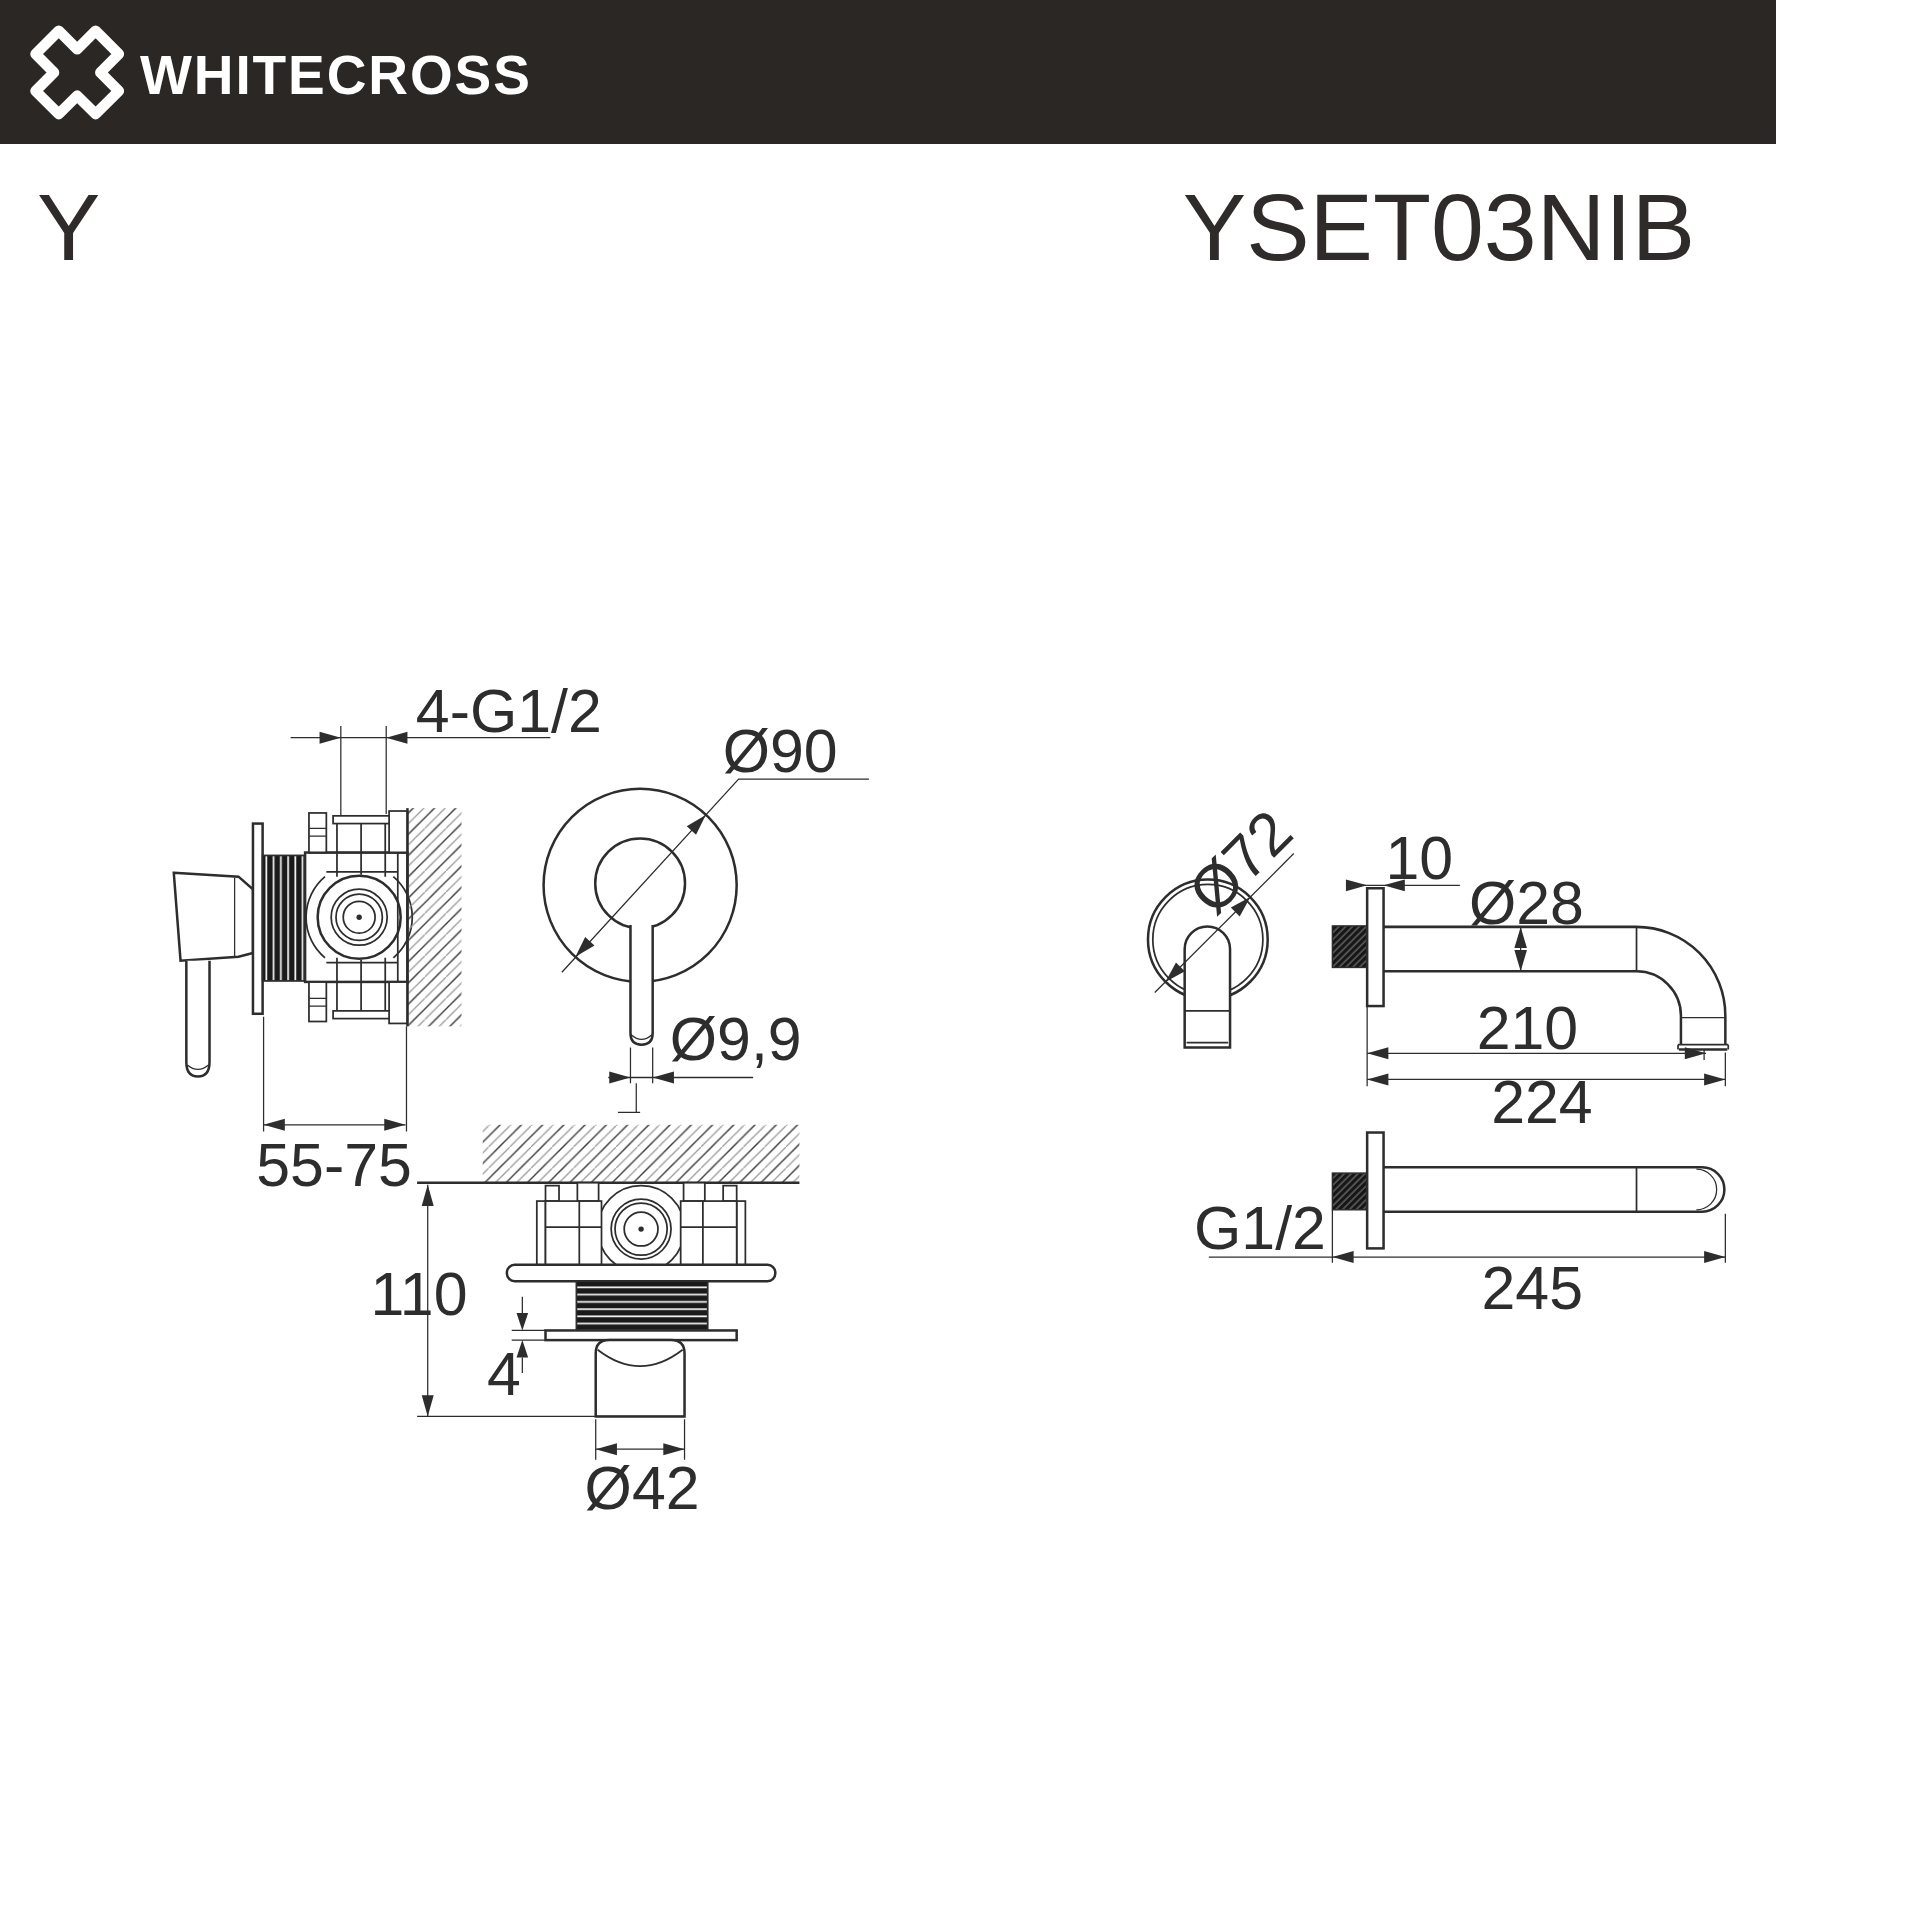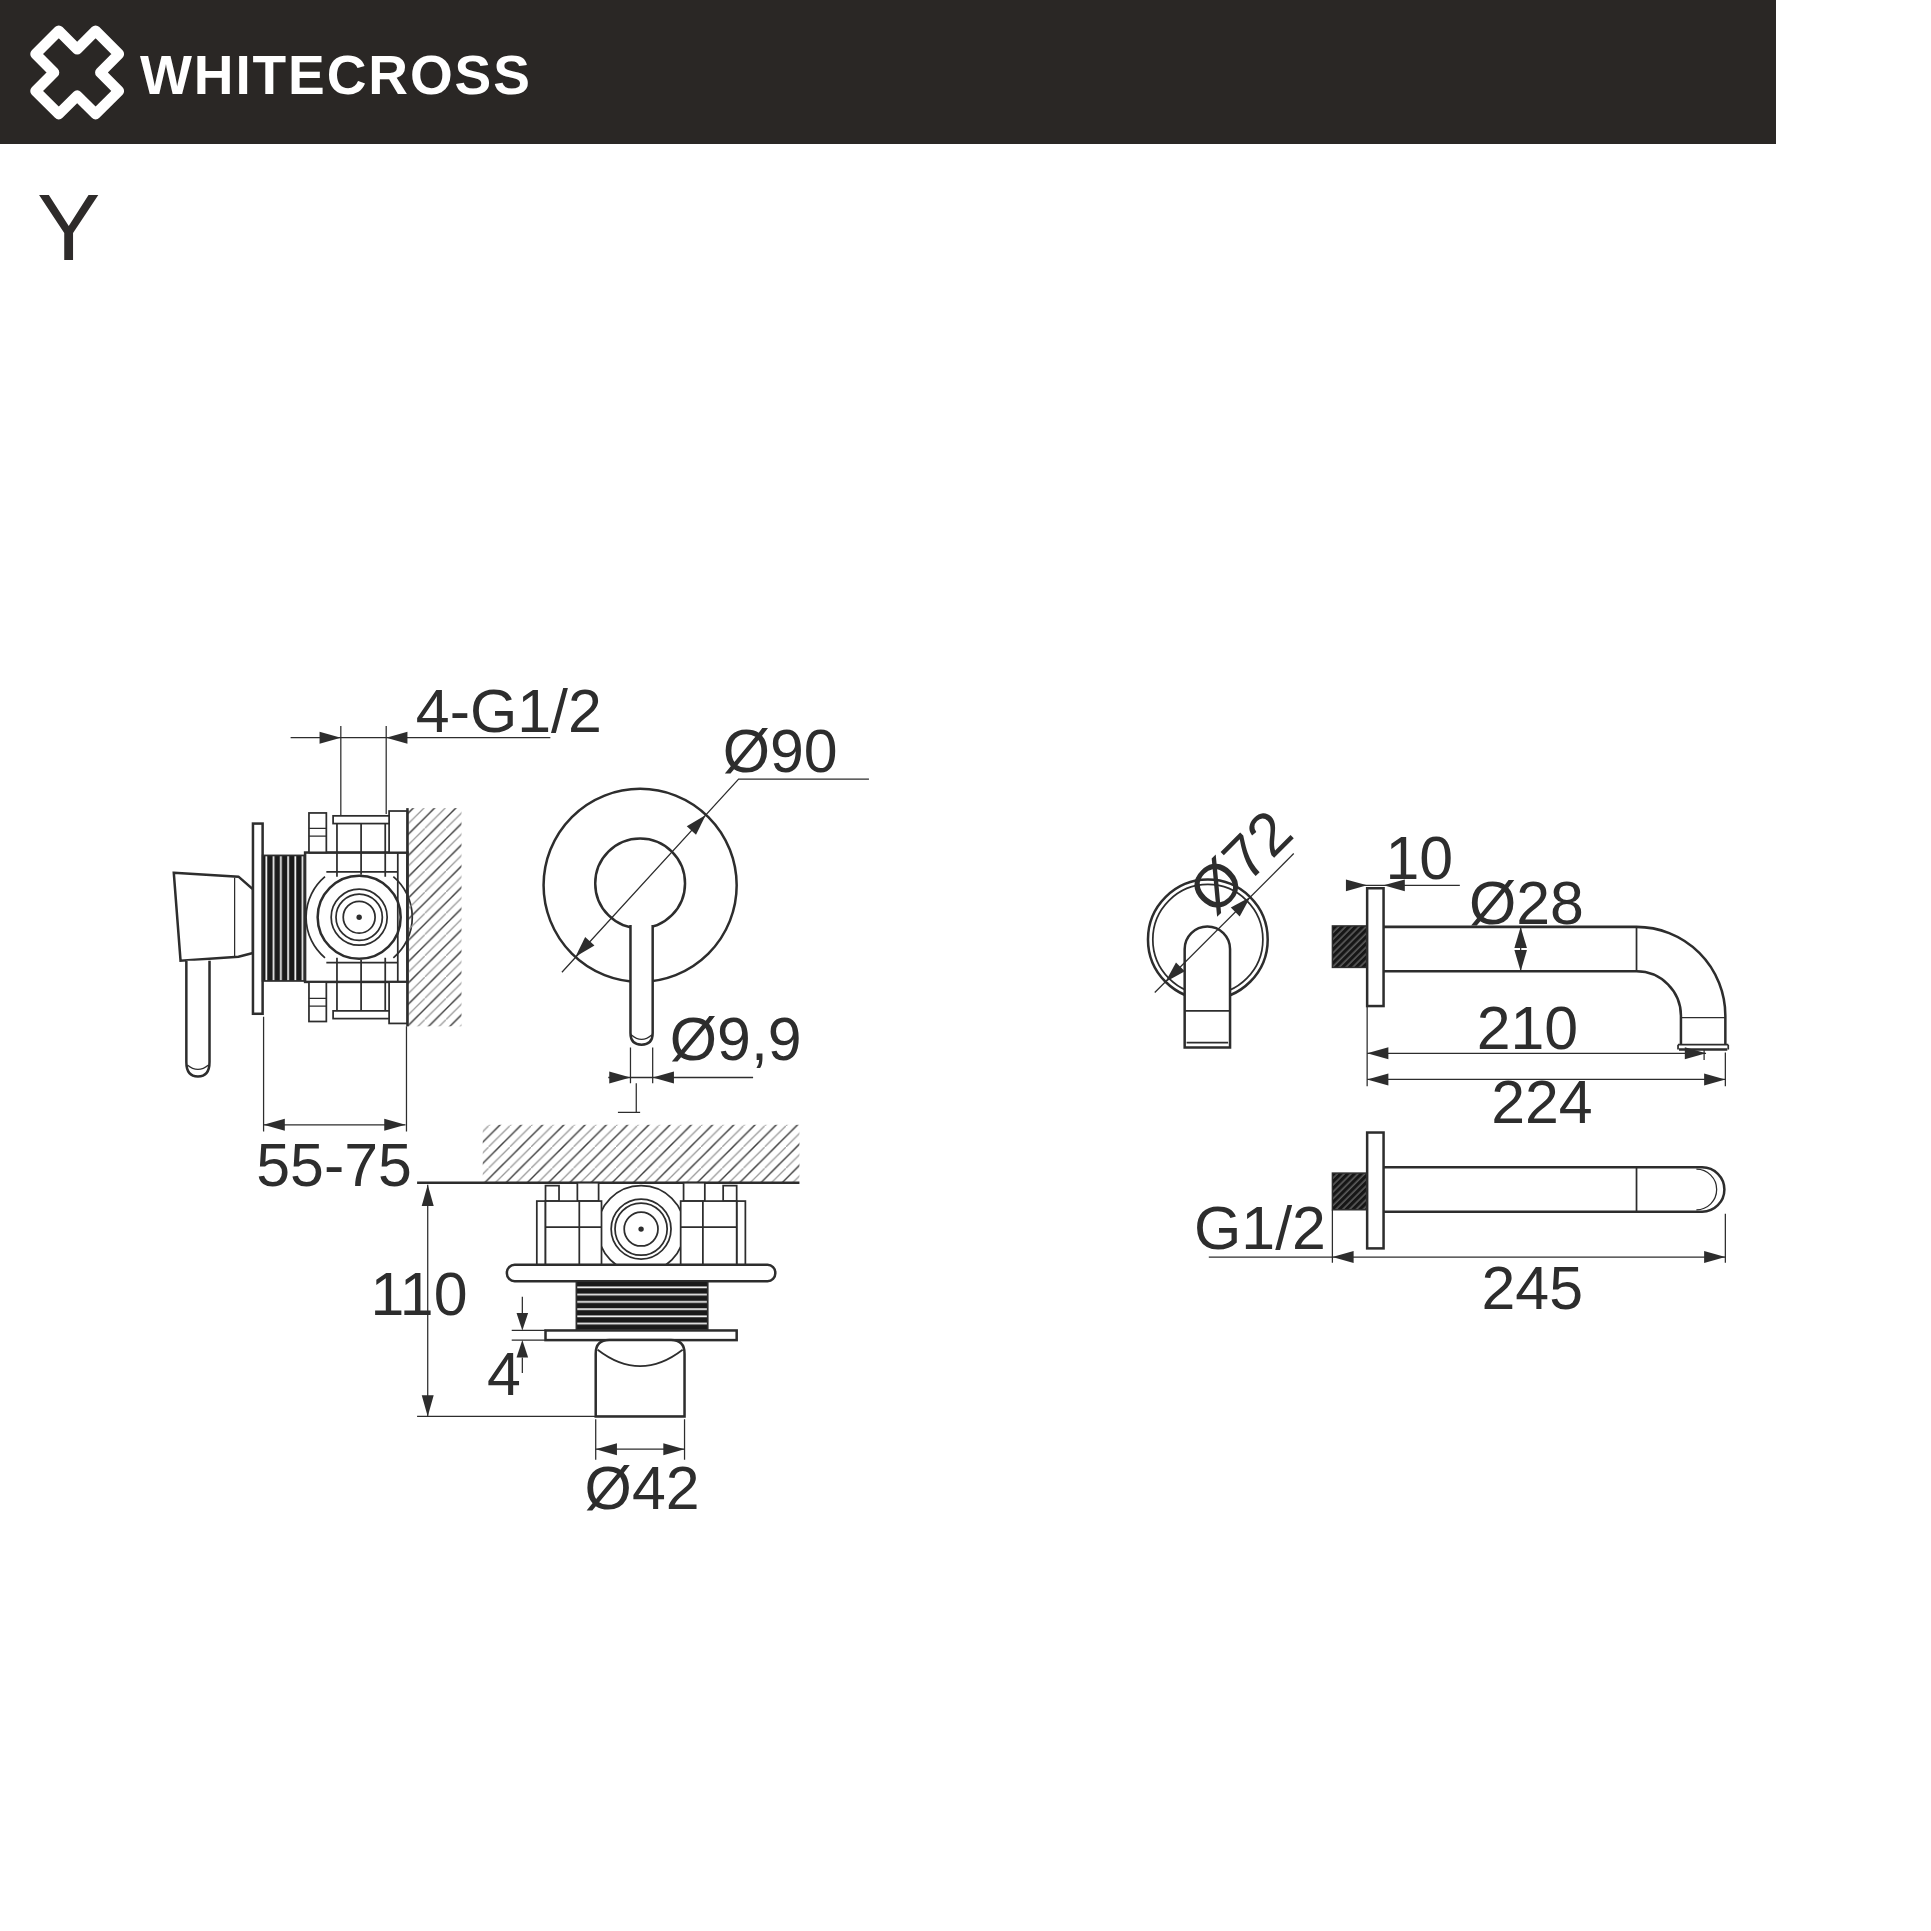--- a/index.html
+++ b/index.html
@@ -25,20 +25,21 @@
 <div class="page">
 
   <div class="header" style="background:#2A2725;">
     <svg width="164" height="144" viewBox="0 0 170 149" style="position:absolute;left:0;top:0;">
       <path d="M -17,-44 L 17,-44 L 17,-17 L 44,-17 L 44,17 L 17,17 L 17,44 L -17,44 L -17,17 L -44,17 L -44,-17 L -17,-17 Z" transform="translate(80,75) rotate(45)" fill="none" stroke="#ffffff" stroke-width="11" stroke-linejoin="round"></path>
     </svg>
     <div class="brand-text">WHITECROSS</div>
   </div>
 
   <div class="series">Y</div>
+  <div class="model">YSET03NIB</div>
 
   <svg class="draw" width="1931" height="1931" viewBox="0 0 2000 2000">
     <defs>
       <pattern id="wallhatch" width="22" height="22" patternUnits="userSpaceOnUse">
         <path d="M-3,14 L14,-3" stroke="#3c3c3c" stroke-width="1.5" fill="none"></path>
         <path d="M-2,24 L24,-2" stroke="#9a9a9a" stroke-width="1.3" fill="none"></path>
         <path d="M8,25 L25,8" stroke="#3c3c3c" stroke-width="1.5" fill="none"></path>
       </pattern>
       <pattern id="vthread" width="7.5" height="10" patternUnits="userSpaceOnUse">
         <rect x="0" y="0" width="7.5" height="10" fill="#1a1a1a"></rect>

